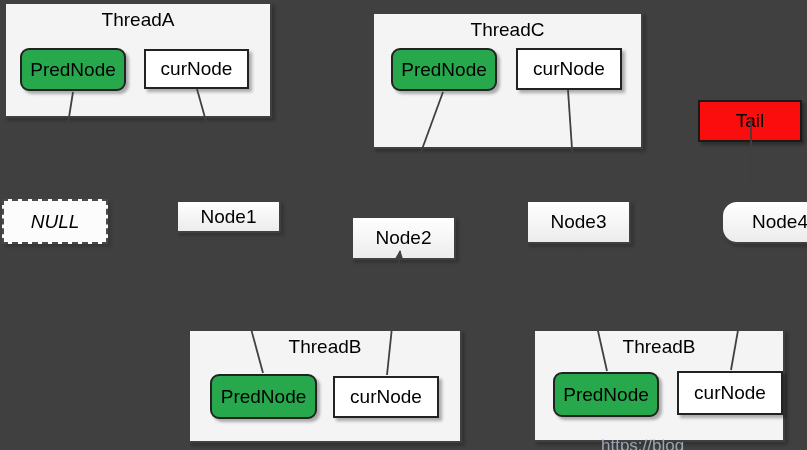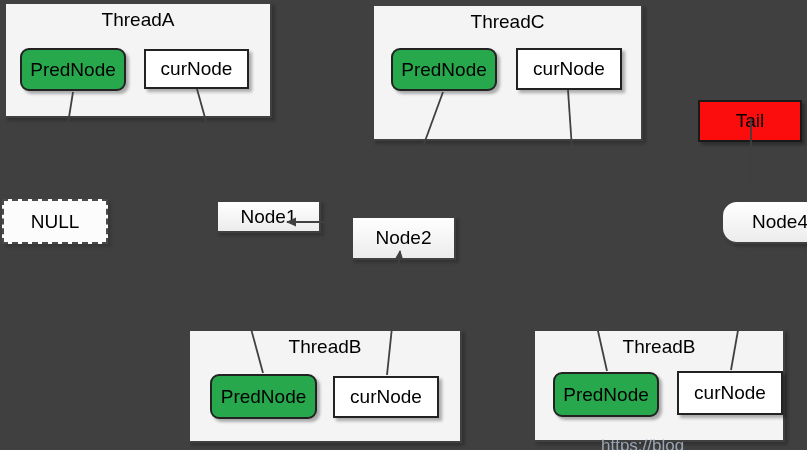--- a/index.html
+++ b/index.html
@@ -37,26 +37,26 @@
   }
   .tail{
     position:absolute;display:flex;align-items:center;justify-content:center;
     font-size:19px;border:2px solid #1a1a1a;box-sizing:border-box;
     background:#fb0d0d;box-shadow:3px 3px 3px rgba(0,0,0,0.30);margin-top:24px;
   }
   
   #threadA{left:4px;top:2px;width:268px;height:116px;}
   #threadA-pred{left:20px;top:48px;width:106px;height:43px;}
   #threadA-cur{left:144px;top:49px;width:105px;height:40px;}
-  #threadC{left:372px;top:4px;width:271px;height:137px;}
+  #threadC{left:372px;top:12px;width:271px;height:137px;}
   #threadC-pred{left:391px;top:48px;width:106px;height:43px;}
   #threadC-cur{left:516px;top:48px;width:106px;height:42px;}
   #tail{left:698px;top:76px;width:104px;height:42px;}
-  #nullbox{left:2px;top:199px;width:106px;height:45px;}
-  #node1{left:176px;top:200px;width:105px;height:33px;margin-left:40px;}
+  #nullbox{left:2px;top:199px;width:106px;height:45px;font-style:italic;}
+  #node1{left:176px;top:200px;width:105px;height:33px;}
   #node2{left:351px;top:216px;width:105px;height:44px;}
   #node3{left:526px;top:200px;width:105px;height:44px;}
   #node4{left:721px;top:200px;width:118px;height:44px;border-radius:16px;}
   #threadB1{left:188px;top:329px;width:274px;height:114px;}
   #threadB1-pred{left:210px;top:374px;width:107px;height:45px;}
   #threadB1-cur{left:333px;top:376px;width:106px;height:42px;}
   #threadB2{left:533px;top:329px;width:252px;height:113px;}
   #threadB2-pred{left:553px;top:372px;width:106px;height:45px;}
   #threadB2-cur{left:677px;top:371px;width:106px;height:44px;}
   
@@ -97,20 +97,23 @@
   </div>
 
   <div class="node nullbox" id="nullbox">
     <span>NULL</span>
   </div>
   <div class="node" id="node1">
     <span>Node1</span>
   </div>
   <div class="node" id="node2">
     <span>Node2</span>
+  </div>
+  <div class="node" id="node3">
+    <span>Node3</span>
   </div>
   <div class="node" id="node4">
     <span>Node4</span>
   </div>
 
   <div class="tbox" id="threadB1">
     <div class="title">ThreadB</div>
   </div>
   <div class="ibox pred" id="threadB1-pred">
     <span>PredNode</span>

